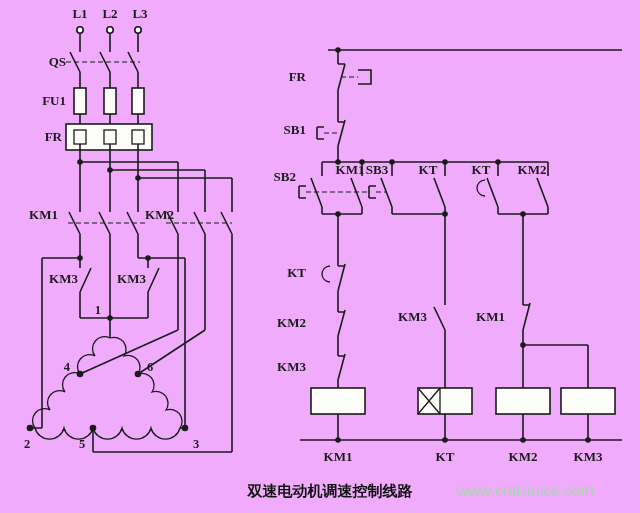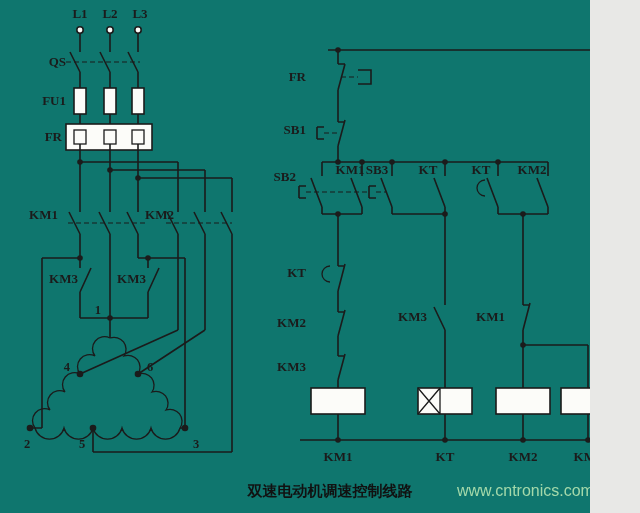--- a/index.html
+++ b/index.html
@@ -1,16 +1,16 @@
 <!DOCTYPE html>
 <html><head>
 <meta charset="utf-8">
 <style>
   html,body{margin:0;padding:0;background:#e8e8e6;}
-  .stage{width:590px;height:513px;background:#0f766e;position:relative;overflow:hidden;}
+  .stage{width:640px;height:513px;background:#f0abfc;position:relative;overflow:hidden;}
   svg{display:block;}
   .w{stroke:#1b1b1b;stroke-width:1.6;fill:none;stroke-linecap:butt;}
   .thin{stroke:#1b1b1b;stroke-width:1.3;fill:none;}
   .d{stroke:#1b1b1b;stroke-width:1.2;fill:none;stroke-dasharray:5 3;}
   .dot{fill:#1b1b1b;stroke:none;}
   .box{stroke:#1b1b1b;stroke-width:1.6;fill:#fcfcf9;}
   .t{font-family:"Liberation Serif",serif;font-weight:bold;font-size:13px;fill:#1b1b1b;}
   .n{font-family:"Liberation Serif",serif;font-weight:bold;font-size:12.5px;fill:#1b1b1b;}
   .cap{font-family:"Liberation Sans",sans-serif;font-weight:bold;font-size:15px;fill:#111;}
   .wm{font-family:"Liberation Sans",sans-serif;font-size:16px;fill:#a4d9aa;}

